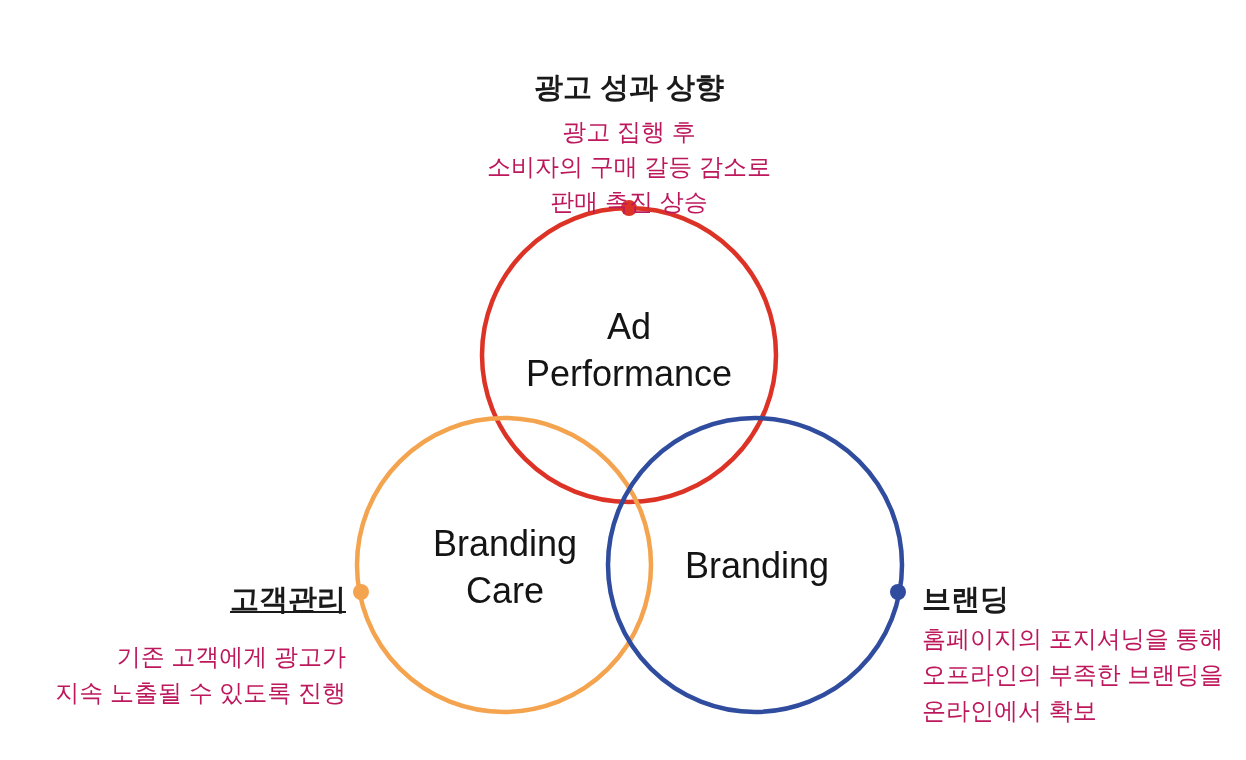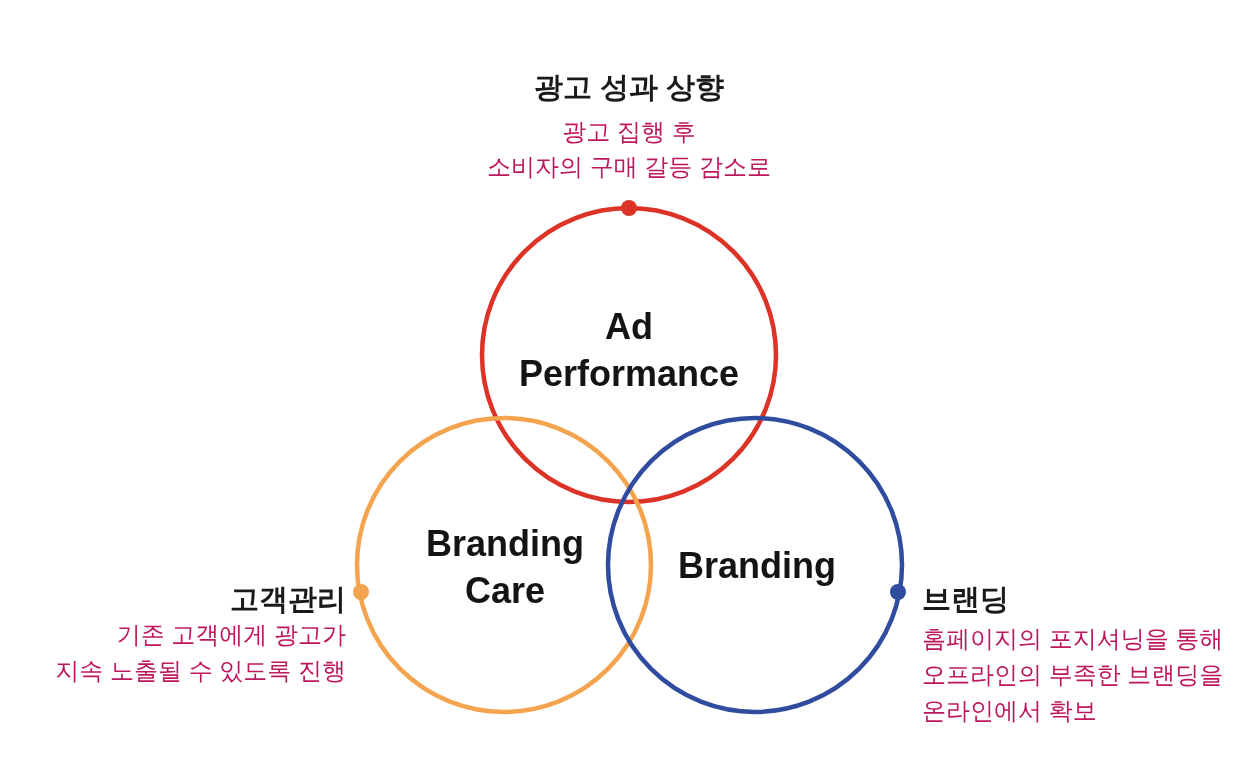--- a/index.html
+++ b/index.html
@@ -11,21 +11,21 @@
   .canvas {
     position: relative;
     width: 1246px; height: 760px;
     background: #ffffff;
   }
   .venn-svg { position: absolute; left: 0; top: 0; }
 
   .circle-label {
     position: absolute;
     text-align: center;
-    font-weight: bold;
+    font-weight: normal;
     font-size: 36px;
     line-height: 47px;
     color: #141414;
     letter-spacing: 0px;
   }
   .circle-label .line { display: block; }
 
   .annotation { position: absolute; }
   .annotation .ann-title {
     font-weight: bold;
@@ -36,21 +36,21 @@
   .annotation .ann-line {
     font-size: 24px;
     line-height: 35px;
     color: #be185d;
   }
 
   .ann-top    { left: 323px; top: 34px; width: 612px; text-align: center; }
   .ann-top .ann-title { margin-bottom: 9px; margin-top: 35px; }
 
   .ann-left   { left: 16px; top: 581px; width: 330px; text-align: right; }
-  .ann-left .ann-title { margin-bottom: 0; }
+  .ann-left .ann-title { margin-bottom: 22px; text-decoration: underline; }
   .ann-left .ann-line  { line-height: 36px; }
 
   .ann-right  { left: 922px; top: 581px; width: 330px; text-align: left; }
   .ann-right .ann-title { margin-bottom: 4px; }
   .ann-right .ann-line  { line-height: 36px; }
 
   .label-ad        { left: 429px; top: 303px; width: 400px; }
   .label-customer  { left: 305px; top: 520px; width: 400px; }
   .label-branding  { left: 557px; top: 542px; width: 400px; }
 </style>
@@ -83,20 +83,21 @@
   </div>
 
   <div class="circle-label label-branding">
     <span class="line">Branding</span>
   </div>
 
   <div class="annotation ann-top">
     <div class="ann-title">광고 성과 상향</div>
     <div class="ann-line">광고 집행 후</div>
     <div class="ann-line">소비자의 구매 갈등 감소로</div>
+    <div class="ann-line">판매 촉진 상승</div>
   </div>
 
   <div class="annotation ann-left">
     <div class="ann-title">고객관리</div>
     <div class="ann-line">기존 고객에게 광고가</div>
     <div class="ann-line">지속 노출될 수 있도록 진행</div>
   </div>
 
   <div class="annotation ann-right">
     <div class="ann-title">브랜딩</div>

